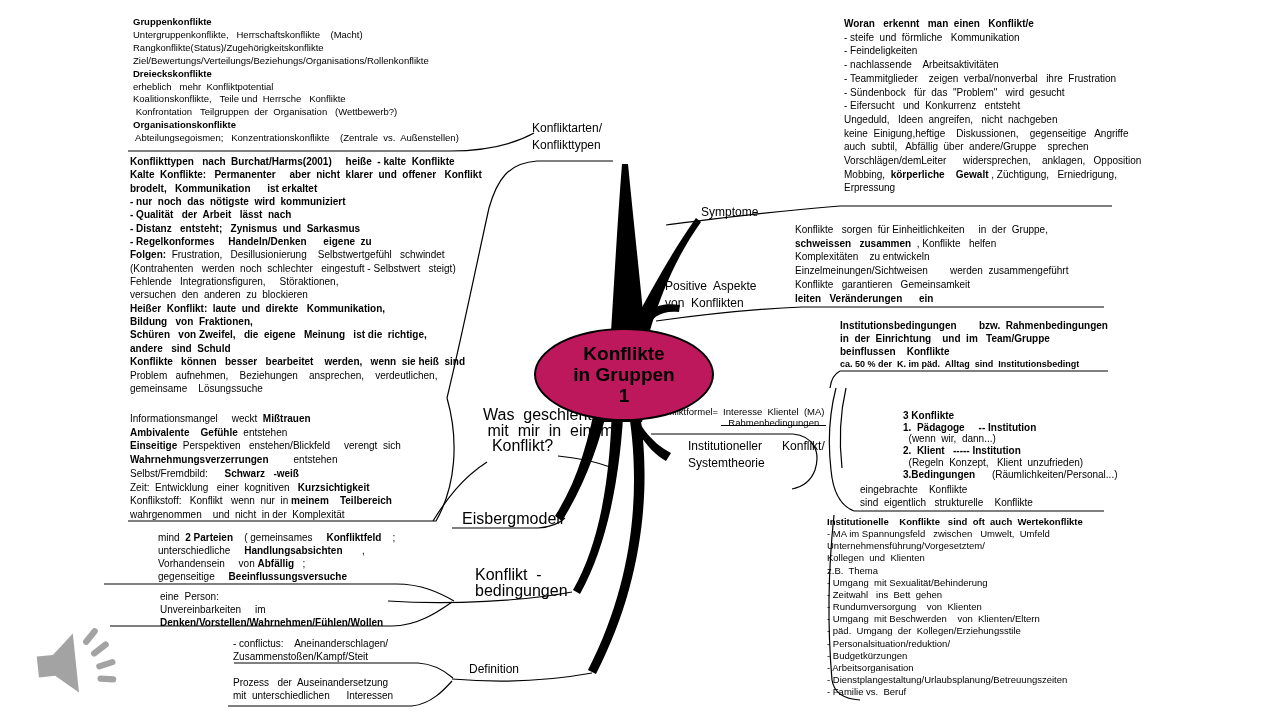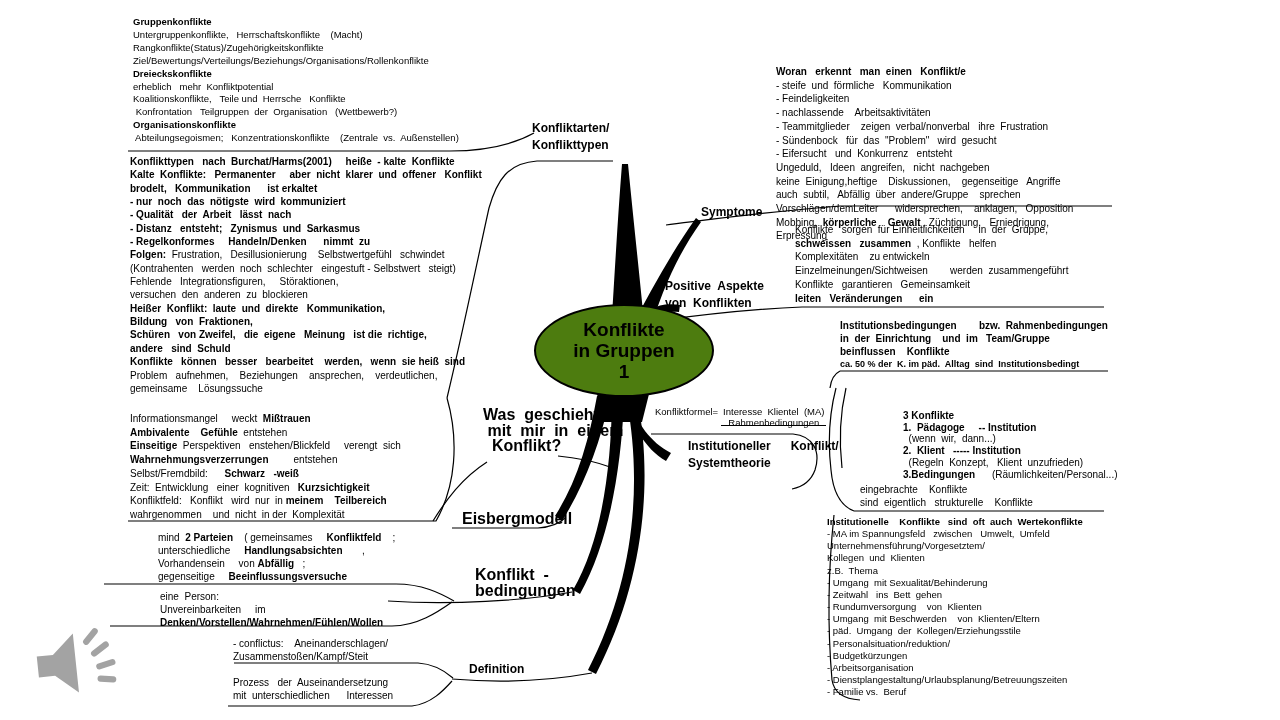--- a/index.html
+++ b/index.html
@@ -9,24 +9,24 @@
   .blk{position:absolute;z-index:3;}
   .blk .line{white-space:pre;}
   .b{font-weight:700;}
   .f95{font-size:9.5px;line-height:12.9px;}
   .f10{font-size:10px;line-height:13.35px;}
   .lh137{line-height:13.7px;}
   .lh13{line-height:13px;}
   .lh125{line-height:12.5px;}
   .lh117{line-height:11.7px;}
   .lh121{line-height:12.15px;}
-  .lbl{font-weight:700;font-size:12px;line-height:16.5px;z-index:4;}
+  .lbl{font-weight:400;font-size:12px;line-height:16.5px;z-index:4;}
   .lbl115{font-size:16px;line-height:15.5px;}
-  .center-ellipse{position:absolute;left:534px;top:304px;width:176px;height:89px;
-    background:#4d7c0f;border:2.5px solid #000;border-radius:50%;z-index:5;
+  .center-ellipse{position:absolute;left:534px;top:328px;width:176px;height:89px;
+    background:#be185d;border:2.5px solid #000;border-radius:50%;z-index:5;
     display:flex;flex-direction:column;align-items:center;justify-content:center;
     font-weight:700;font-size:19px;line-height:21px;text-align:left;}
   .formula{position:absolute;left:655px;top:406px;font-size:9.5px;line-height:11px;z-index:4;display:flex;}
   .formula .frac{display:inline-block;text-align:center;margin-left:3px;}
   .formula .num{border-bottom:1px solid #000;padding:0 2px 8px 2px;white-space:pre;}
   .formula .den{padding-top:1px;white-space:pre;}
   .speaker{position:absolute;left:28px;top:620px;z-index:6;}
 </style>
 </head>
 <body>
@@ -126,41 +126,41 @@
       <div class="line"><span class="b">Organisationskonflikte</span></div>
       <div class="line"><span> Abteilungsegoismen;   Konzentrationskonflikte    (Zentrale  vs.  Außenstellen)</span></div>
     </div>
   <div class="blk f10" style="left:130px;top:155px;">
       <div class="line"><span class="b">Konflikttypen   nach  Burchat/Harms(2001)     heiße  - kalte  Konflikte</span></div>
       <div class="line"><span class="b">Kalte  Konflikte:   Permanenter     aber  nicht  klarer  und  offener   Konflikt</span></div>
       <div class="line"><span class="b">brodelt,   Kommunikation      ist erkaltet</span></div>
       <div class="line"><span class="b">- nur  noch  das  nötigste  wird  kommuniziert</span></div>
       <div class="line"><span class="b">- Qualität   der  Arbeit   lässt  nach</span></div>
       <div class="line"><span class="b">- Distanz   entsteht;   Zynismus  und  Sarkasmus</span></div>
-      <div class="line"><span class="b">- Regelkonformes     Handeln/Denken      nimmt  zu</span></div>
+      <div class="line"><span class="b">- Regelkonformes     Handeln/Denken      eigene  zu</span></div>
       <div class="line"><span class="b">Folgen:</span><span>  Frustration,   Desillusionierung    Selbstwertgefühl   schwindet</span></div>
       <div class="line"><span>(Kontrahenten   werden  noch  schlechter   eingestuft - Selbstwert   steigt)</span></div>
       <div class="line"><span>Fehlende   Integrationsfiguren,     Störaktionen,</span></div>
       <div class="line"><span>versuchen  den  anderen  zu  blockieren</span></div>
       <div class="line"><span class="b">Heißer  Konflikt:  laute  und  direkte   Kommunikation,</span></div>
       <div class="line"><span class="b">Bildung   von  Fraktionen,</span></div>
       <div class="line"><span class="b">Schüren   von Zweifel,   die  eigene   Meinung   ist die  richtige,</span></div>
       <div class="line"><span class="b">andere   sind  Schuld</span></div>
       <div class="line"><span class="b">Konflikte   können   besser   bearbeitet    werden,   wenn  sie heiß  sind</span></div>
       <div class="line"><span>Problem   aufnehmen,    Beziehungen    ansprechen,    verdeutlichen,</span></div>
       <div class="line"><span>gemeinsame    Lösungssuche</span></div>
     </div>
   <div class="blk f10 lh137" style="left:130px;top:412px;">
       <div class="line"><span>Informationsmangel     weckt  </span><span class="b">Mißtrauen</span></div>
       <div class="line"><span class="b">Ambivalente    Gefühle</span><span>  entstehen</span></div>
       <div class="line"><span class="b">Einseitige</span><span>  Perspektiven   enstehen/Blickfeld     verengt  sich</span></div>
       <div class="line"><span class="b">Wahrnehmungsverzerrungen</span><span>         entstehen</span></div>
       <div class="line"><span>Selbst/Fremdbild:      </span><span class="b">Schwarz   -weiß</span></div>
       <div class="line"><span>Zeit:  Entwicklung   einer  kognitiven   </span><span class="b">Kurzsichtigkeit</span></div>
-      <div class="line"><span>Konfliktfeld:   Konflikt   wird  nur  in </span><span class="b">meinem    Teilbereich</span></div>
+      <div class="line"><span>Konflikstoff:   Konflikt   wenn  nur  in </span><span class="b">meinem    Teilbereich</span></div>
       <div class="line"><span>wahrgenommen    und  nicht  in der  Komplexität</span></div>
     </div>
   <div class="blk f10 lh13" style="left:158px;top:531px;">
       <div class="line"><span>mind  </span><span class="b">2 Parteien</span><span>    ( gemeinsames     </span><span class="b">Konfliktfeld</span><span>    ;</span></div>
       <div class="line"><span>unterschiedliche     </span><span class="b">Handlungsabsichten</span><span>       ,</span></div>
       <div class="line"><span>Vorhandensein     von </span><span class="b">Abfällig</span><span>   ;</span></div>
       <div class="line"><span>gegenseitige     </span><span class="b">Beeinflussungsversuche</span></div>
     </div>
   <div class="blk f10 lh13" style="left:160px;top:590px;">
       <div class="line"><span>eine  Person:</span></div>
@@ -168,21 +168,21 @@
       <div class="line"><span class="b">Denken/Vorstellen/Wahrnehmen/Fühlen/Wollen</span></div>
     </div>
   <div class="blk f10 lh125" style="left:233px;top:638px;">
       <div class="line"><span>- conflictus:    Aneinanderschlagen/</span></div>
       <div class="line"><span>Zusammenstoßen/Kampf/Steit</span></div>
     </div>
   <div class="blk f10 lh13" style="left:233px;top:676px;">
       <div class="line"><span>Prozess   der  Auseinandersetzung</span></div>
       <div class="line"><span>mit  unterschiedlichen      Interessen</span></div>
     </div>
-  <div class="blk f10 lh137" style="left:776px;top:17px;margin-top:48px;">
+  <div class="blk f10 lh137" style="left:844px;top:17px;">
       <div class="line"><span class="b">Woran   erkennt   man  einen   Konflikt/e</span></div>
       <div class="line"><span>- steife  und  förmliche   Kommunikation</span></div>
       <div class="line"><span>- Feindeligkeiten</span></div>
       <div class="line"><span>- nachlassende    Arbeitsaktivitäten</span></div>
       <div class="line"><span>- Teammitglieder    zeigen  verbal/nonverbal   ihre  Frustration</span></div>
       <div class="line"><span>- Sündenbock   für  das  "Problem"   wird  gesucht</span></div>
       <div class="line"><span>- Eifersucht   und  Konkurrenz   entsteht</span></div>
       <div class="line"><span>Ungeduld,   Ideen  angreifen,   nicht  nachgeben</span></div>
       <div class="line"><span>keine  Einigung,heftige    Diskussionen,    gegenseitige   Angriffe</span></div>
       <div class="line"><span>auch  subtil,   Abfällig  über  andere/Gruppe    sprechen</span></div>

